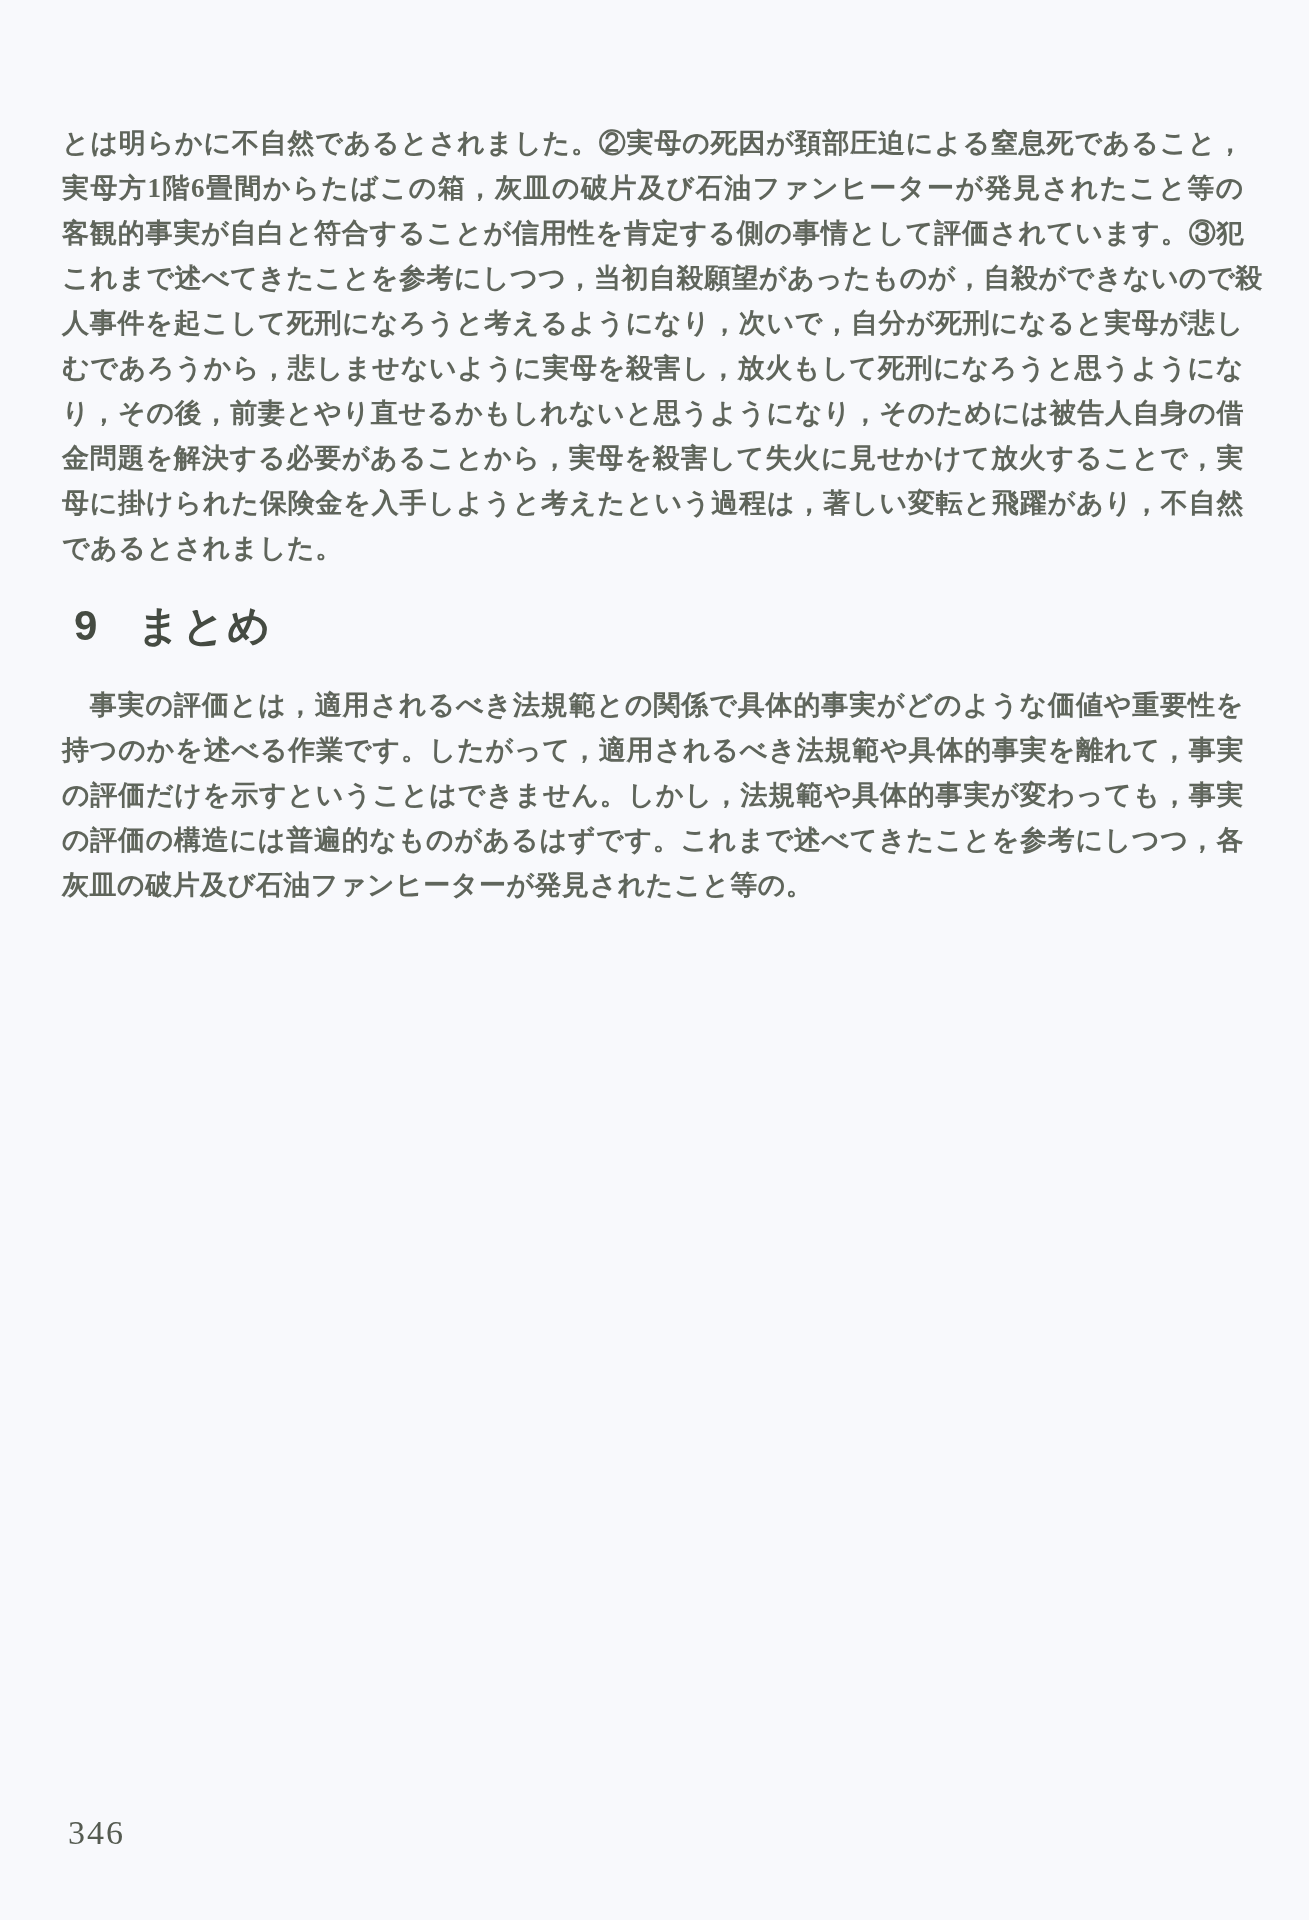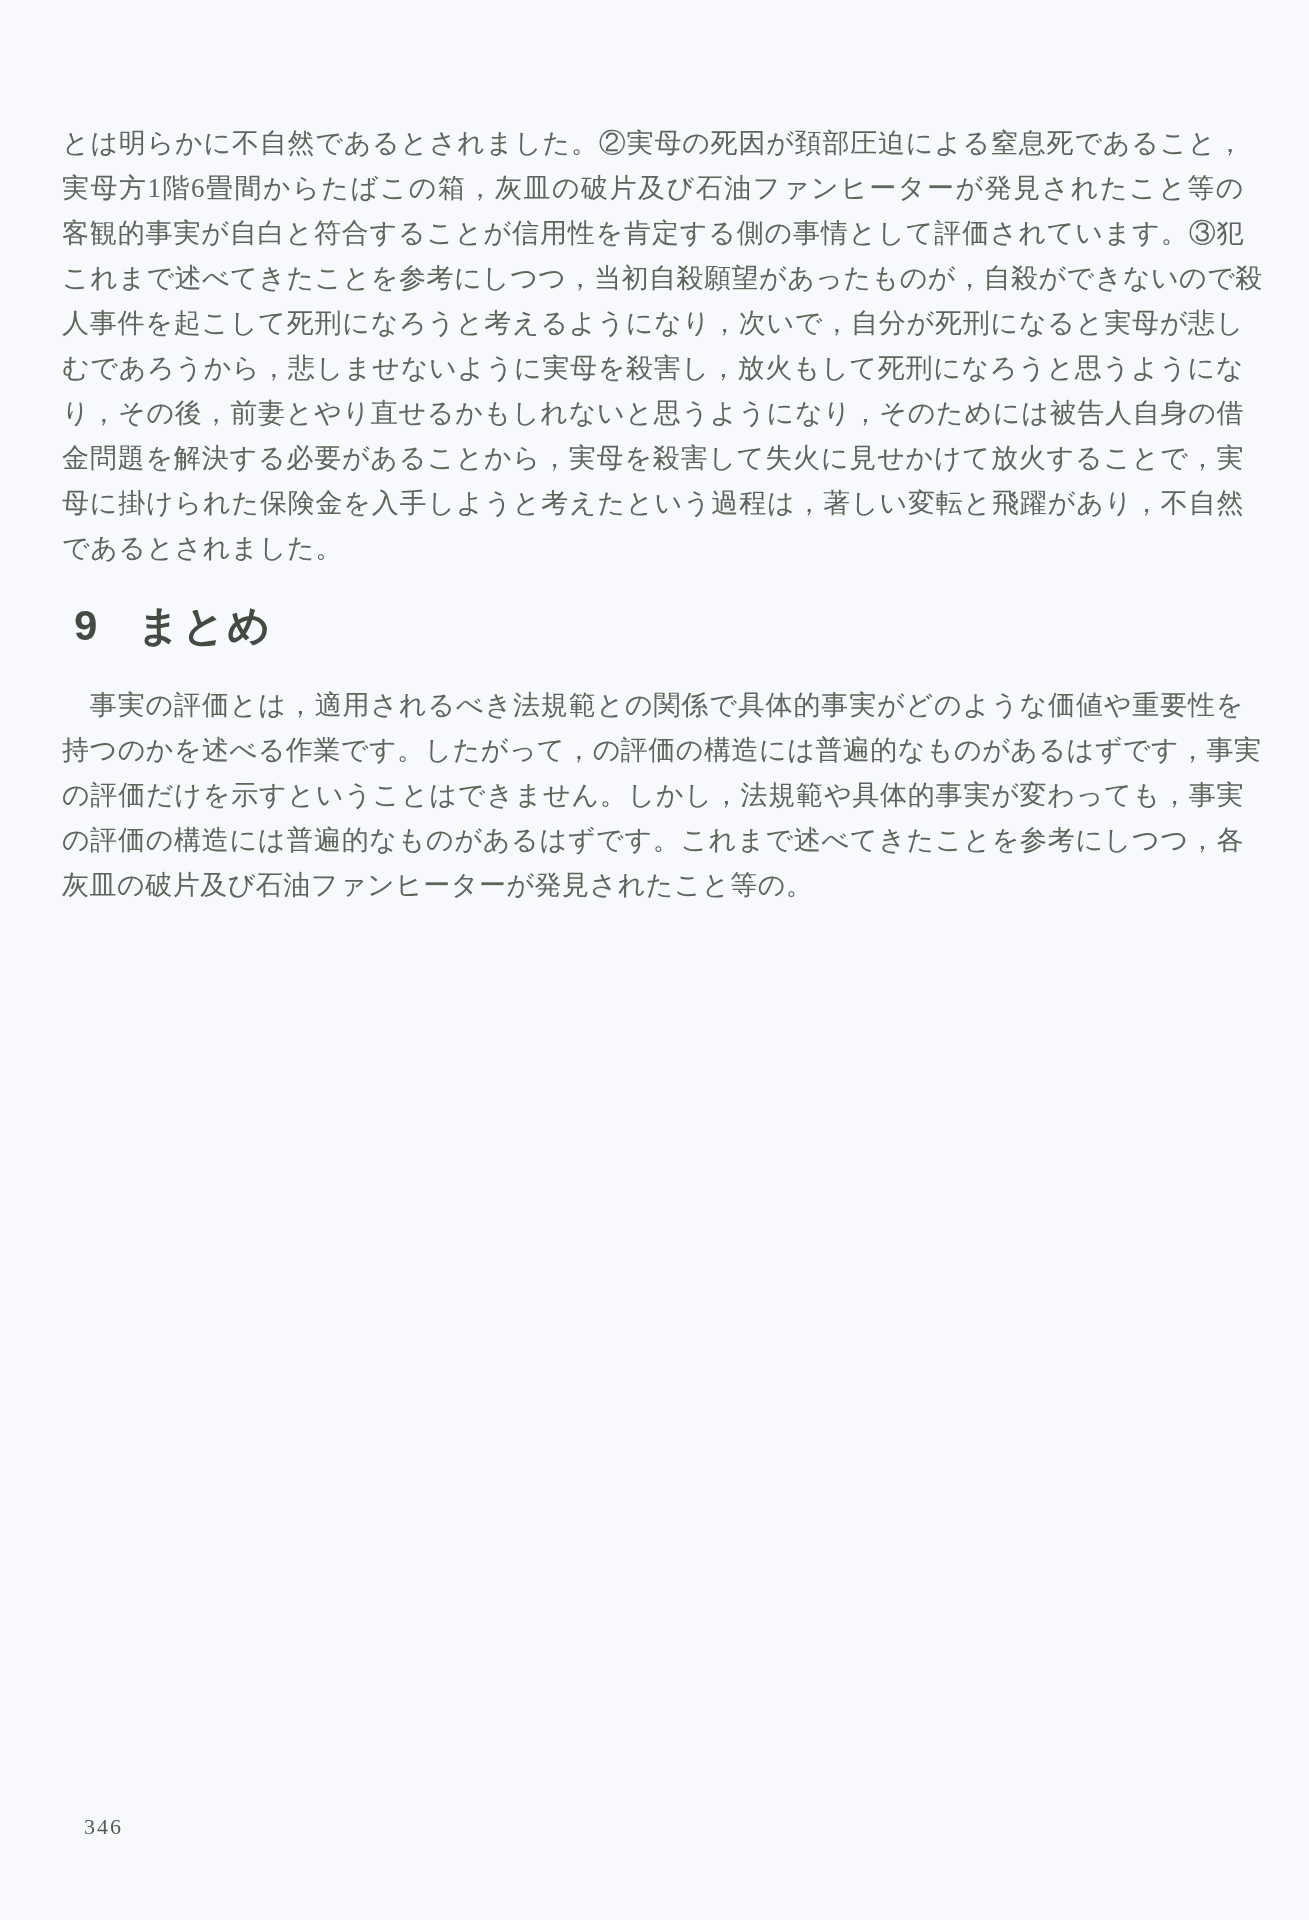--- a/index.html
+++ b/index.html
@@ -26,20 +26,21 @@
     font-size: 27px;
     color: #5f655b;
     letter-spacing: 0.5px;
   }
   .text-line {
     height: 45px;
     line-height: 45px;
     text-align: justify;
     text-align-last: justify;
     white-space: nowrap;
+    font-weight: bold;
   }
   .text-line.last {
     text-align-last: left;
   }
   .section-heading {
     margin: 30px 0 0 12px;
     height: 50px;
     display: flex;
     align-items: center;
     font-family: "Liberation Sans", "DejaVu Sans", sans-serif;
@@ -49,23 +50,23 @@
     letter-spacing: 2px;
   }
   .section-heading .sec-num {
     margin-right: 38px;
   }
   .para.second {
     margin-top: 32px;
   }
   .page-number {
     position: absolute;
-    left: 84px;
+    left: 68px;
     top: 1814px;
-    font-size: 22px;
+    font-size: 34px;
     color: #555b51;
     letter-spacing: 2px;
   }
 </style>
 </head>
 <body>
 
 <div class="page">
   <div class="content">
 
@@ -82,21 +83,21 @@
         <div class="text-line last">であるとされました。</div>
       </div>
 
     <div class="section-heading">
       <span class="sec-num">9</span>
       <span class="sec-title">まとめ</span>
     </div>
 
     <div class="para second">
         <div class="text-line">　事実の評価とは，適用されるべき法規範との関係で具体的事実がどのような価値や重要性を</div>
-        <div class="text-line">持つのかを述べる作業です。したがって，の評価の構造には普遍的なものがあるはずです，事実</div>
+        <div class="text-line">持つのかを述べる作業です。したがって，適用されるべき法規範や具体的事実を離れて，事実</div>
         <div class="text-line">の評価だけを示すということはできません。しかし，法規範や具体的事実が変わっても，事実</div>
         <div class="text-line">の評価の構造には普遍的なものがあるはずです。これまで述べてきたことを参考にしつつ，各</div>
         <div class="text-line last">灰皿の破片及び石油ファンヒーターが発見されたこと等の。</div>
       </div>
 
   </div>
 
   <div class="page-number">346</div>
 </div>
 

